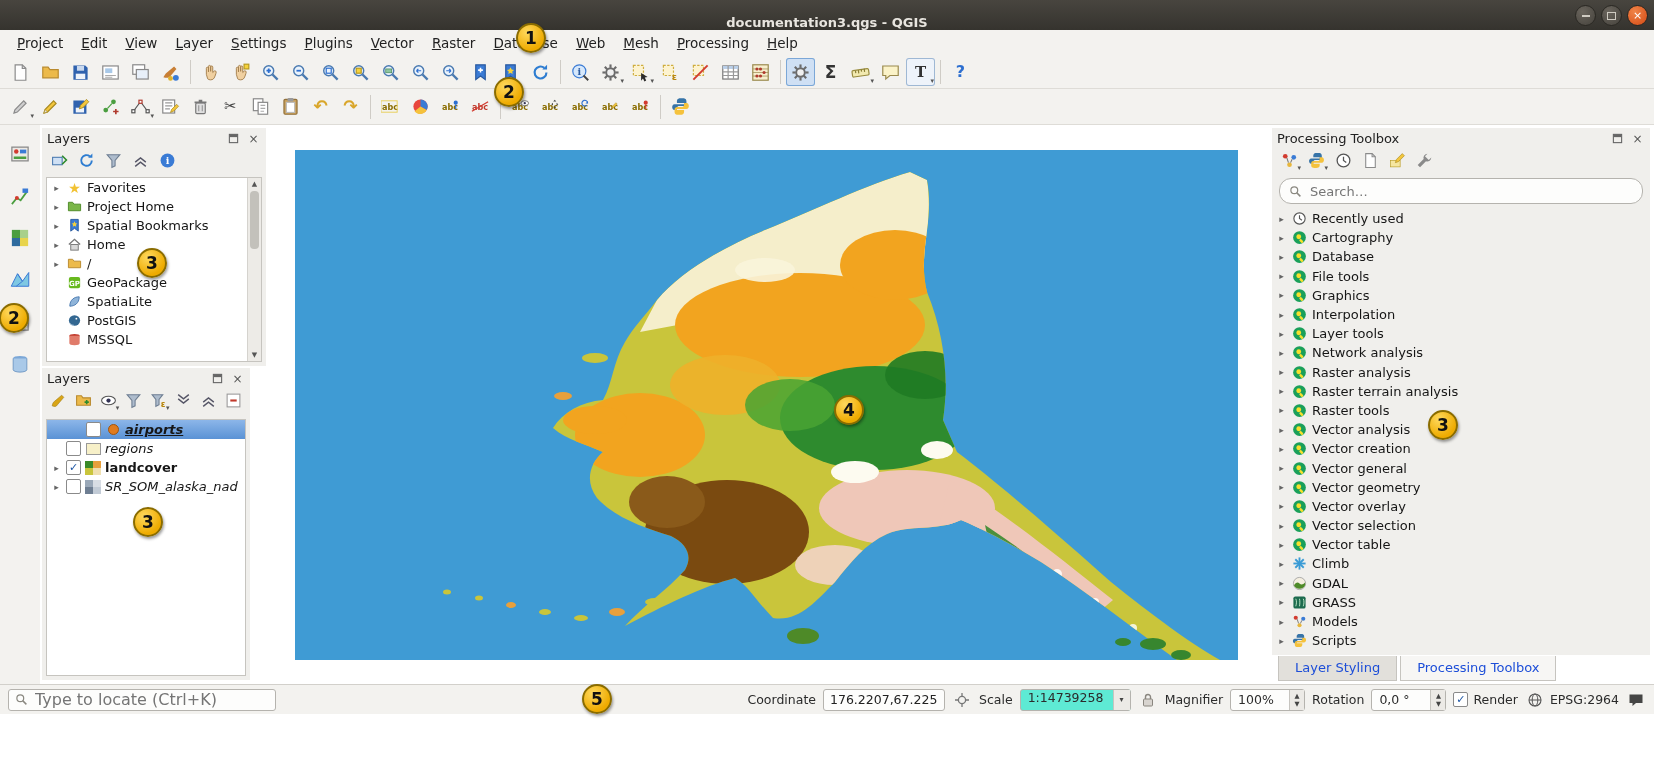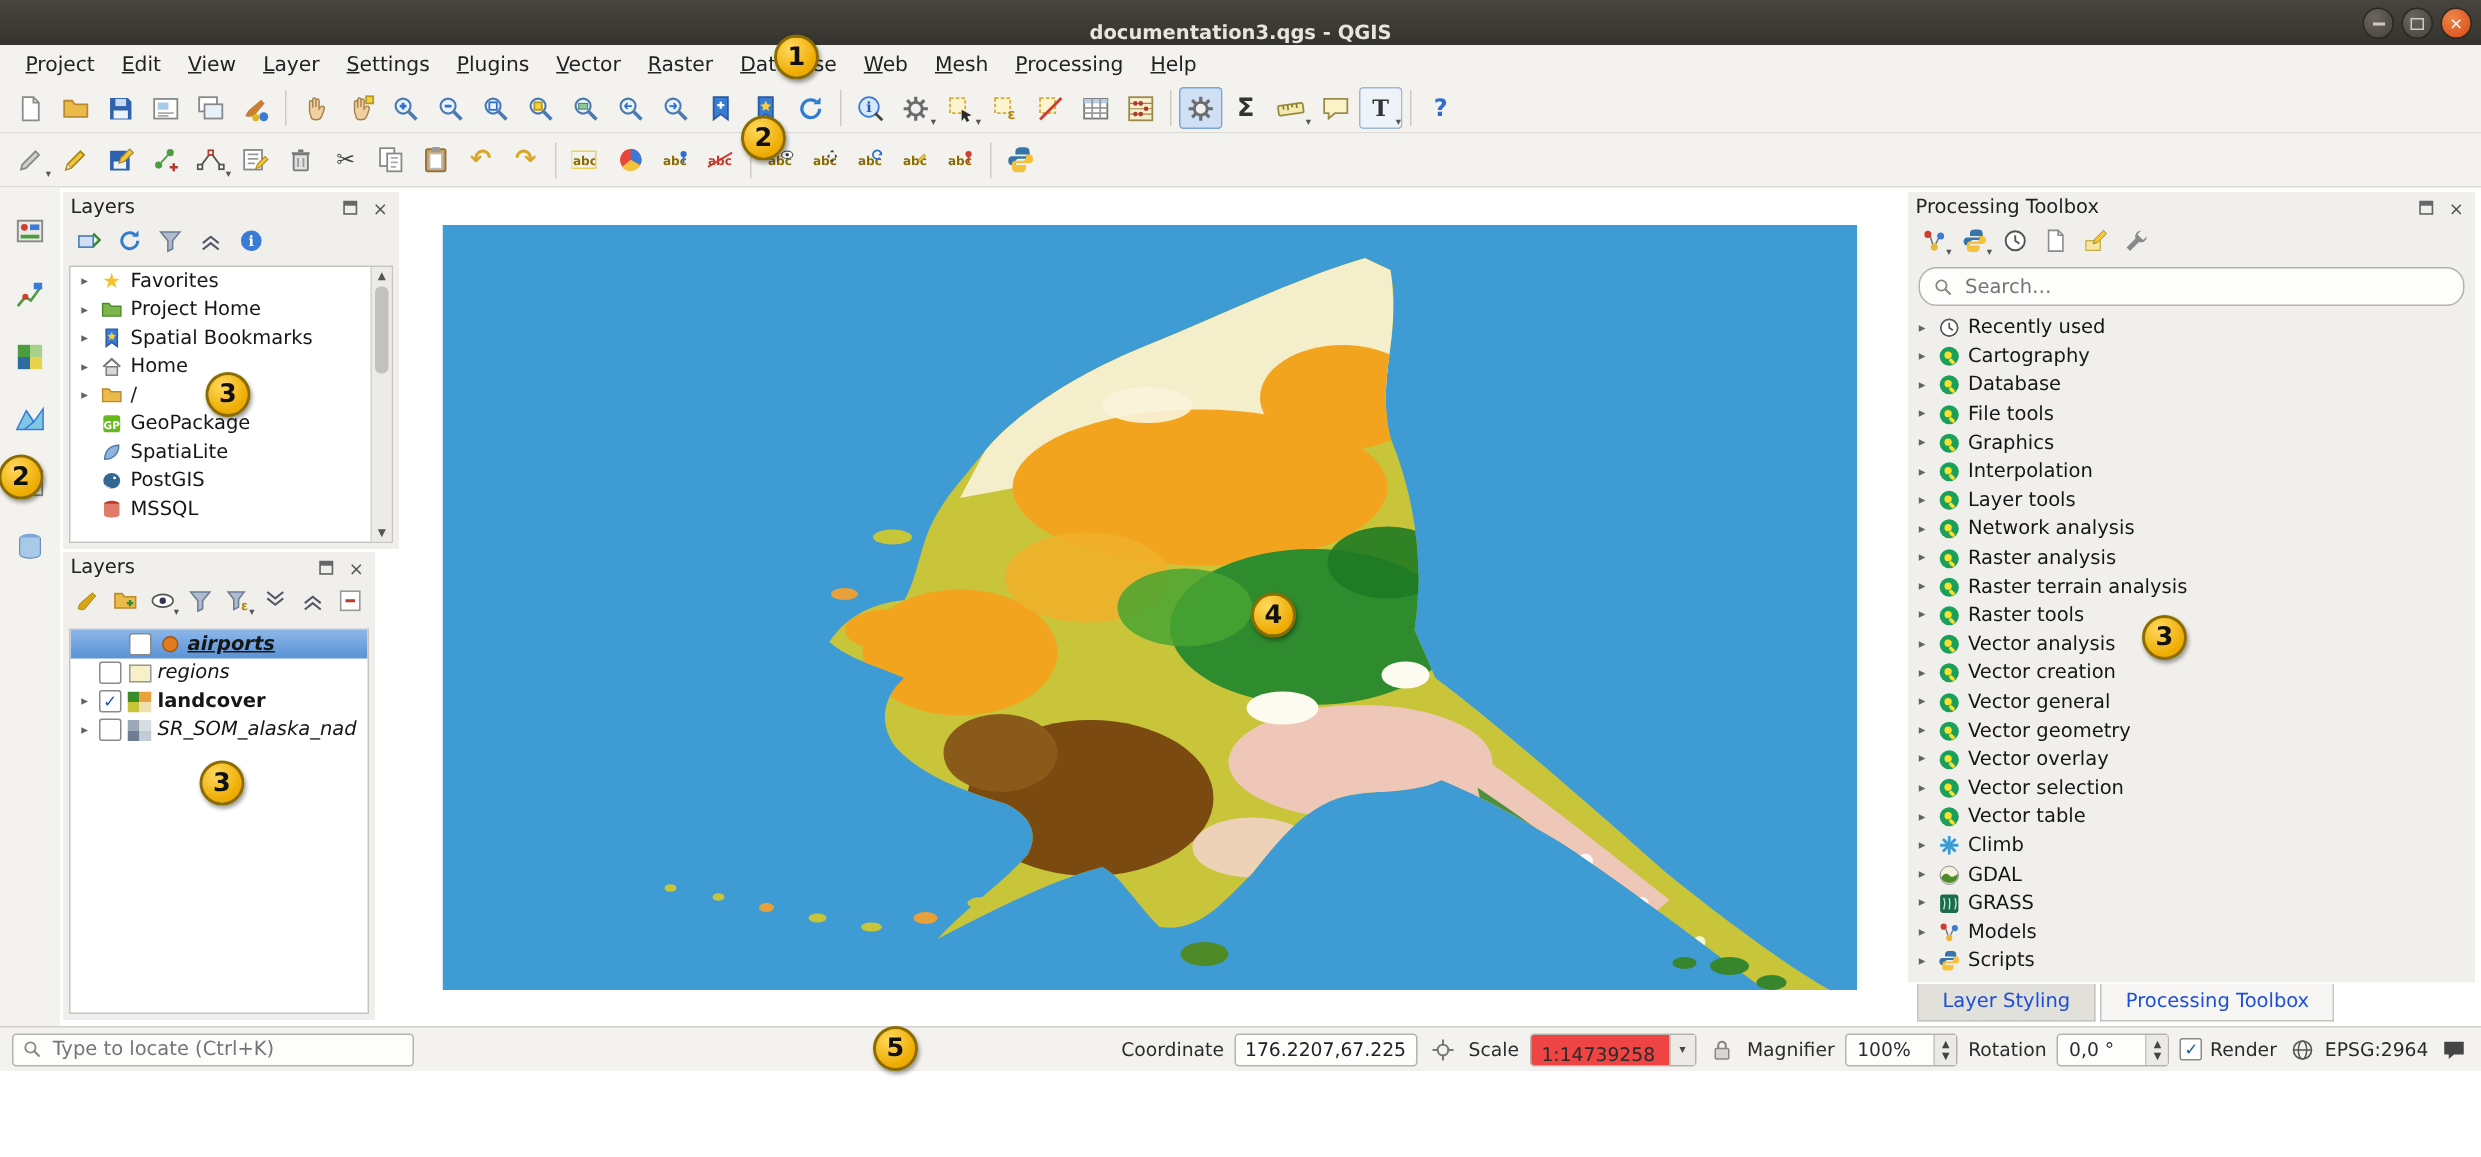--- a/index.html
+++ b/index.html
@@ -90,27 +90,27 @@
   .dock-tabs{position:absolute;left:1278px;top:656px;display:flex;align-items:flex-start;}
   .dock-tab{padding:4px 16px 5px 16px;font-size:13px;color:#1d4ed8;background:#e2e0db;border:1px solid #c6c4bf;border-top:none;margin-right:3px;}
   .dock-tab.active{background:#f7f6f4;position:relative;}
 
   
   .statusbar{position:absolute;left:0;top:684px;width:100%;height:30px;background:#f3f2ef;border-top:1px solid #d2d0cb;
     display:flex;align-items:center;padding:0 8px;box-sizing:border-box;gap:7px;font-size:12.5px;color:#2b2b2b;}
   .locate{display:flex;align-items:center;width:268px;height:22px;background:#fdfdfc;border:1px solid #b5b3ae;
     border-radius:3px;padding:0 6px;gap:5px;box-sizing:border-box;}
   .locate svg{width:13px;height:13px;flex:0 0 13px;}
-  .locate input{border:none;outline:none;flex:1;font-size:13px;color:#1d4ed8;background:transparent;font-family:inherit;}
+  .locate input{border:none;outline:none;flex:1;font-size:16px;color:#1d4ed8;background:transparent;font-family:inherit;}
   .sb-spacer{flex:1;}
   .sb-label{white-space:nowrap;}
   .sb-field{height:22px;background:#fdfdfc;border:1px solid #b5b3ae;border-radius:3px;padding:0 6px;font-size:12.5px;
     color:#222;box-sizing:border-box;font-family:inherit;}
   .coord{width:122px;}
-  .combo{display:flex;align-items:flex-end;height:22px;background:#ef4444;border:1px solid #b5b3ae;border-radius:3px;box-sizing:border-box;}
+  .combo{display:flex;align-items:flex-start;height:22px;background:#5eead4;border:1px solid #b5b3ae;border-radius:3px;box-sizing:border-box;}
   .combo .val{padding:0 7px;min-width:78px;}
   .combo .combo-dd{width:16px;align-self:stretch;display:flex;align-items:center;justify-content:center;border-left:1px solid #c6c4bf;font-size:8px;color:#444;background:#eceae6;}
   .spin{display:flex;align-items:center;height:22px;background:#fdfdfc;border:1px solid #b5b3ae;border-radius:3px;box-sizing:border-box;}
   .spin .val{padding:0 7px;min-width:44px;}
   .spin-btns{display:flex;flex-direction:column;border-left:1px solid #c6c4bf;align-self:stretch;justify-content:center;background:#eceae6;width:14px;}
   .spin-btns span{font-size:6.5px;line-height:8px;text-align:center;color:#444;}
   .sb-ic{width:20px;height:20px;display:flex;align-items:center;justify-content:center;}
   .sb-ic svg{width:16px;height:16px;}
   .chk-wrap{display:flex;align-items:center;gap:5px;}
   .crs{display:flex;align-items:center;gap:5px;}

